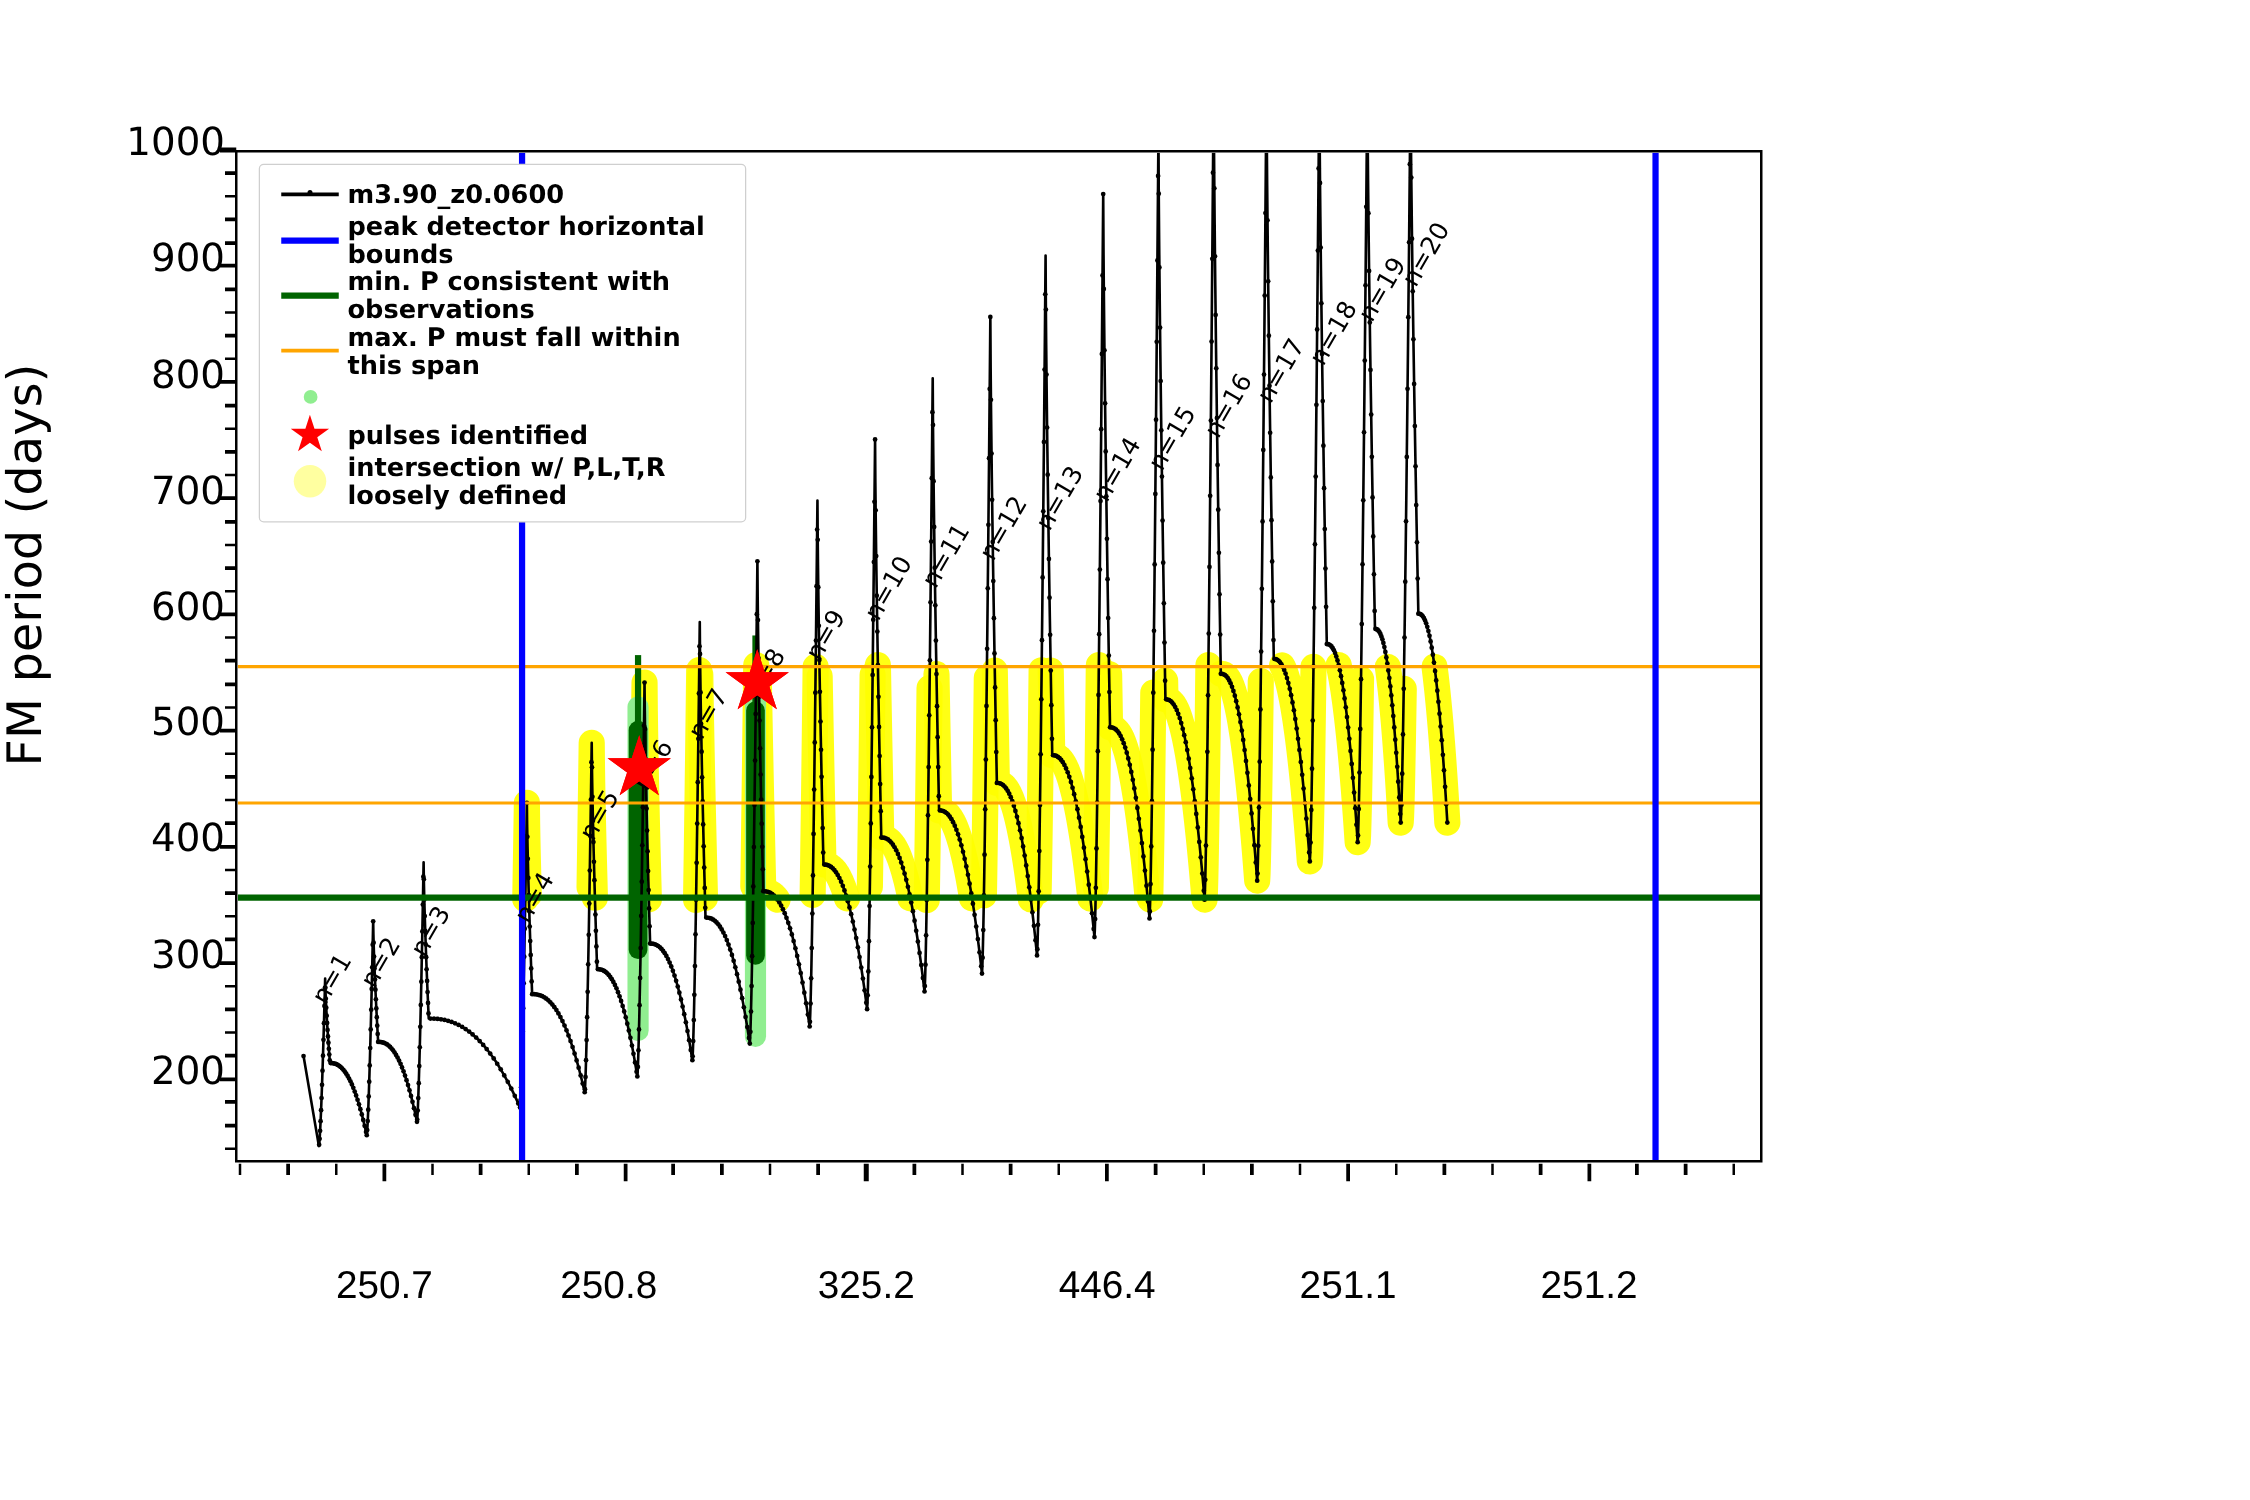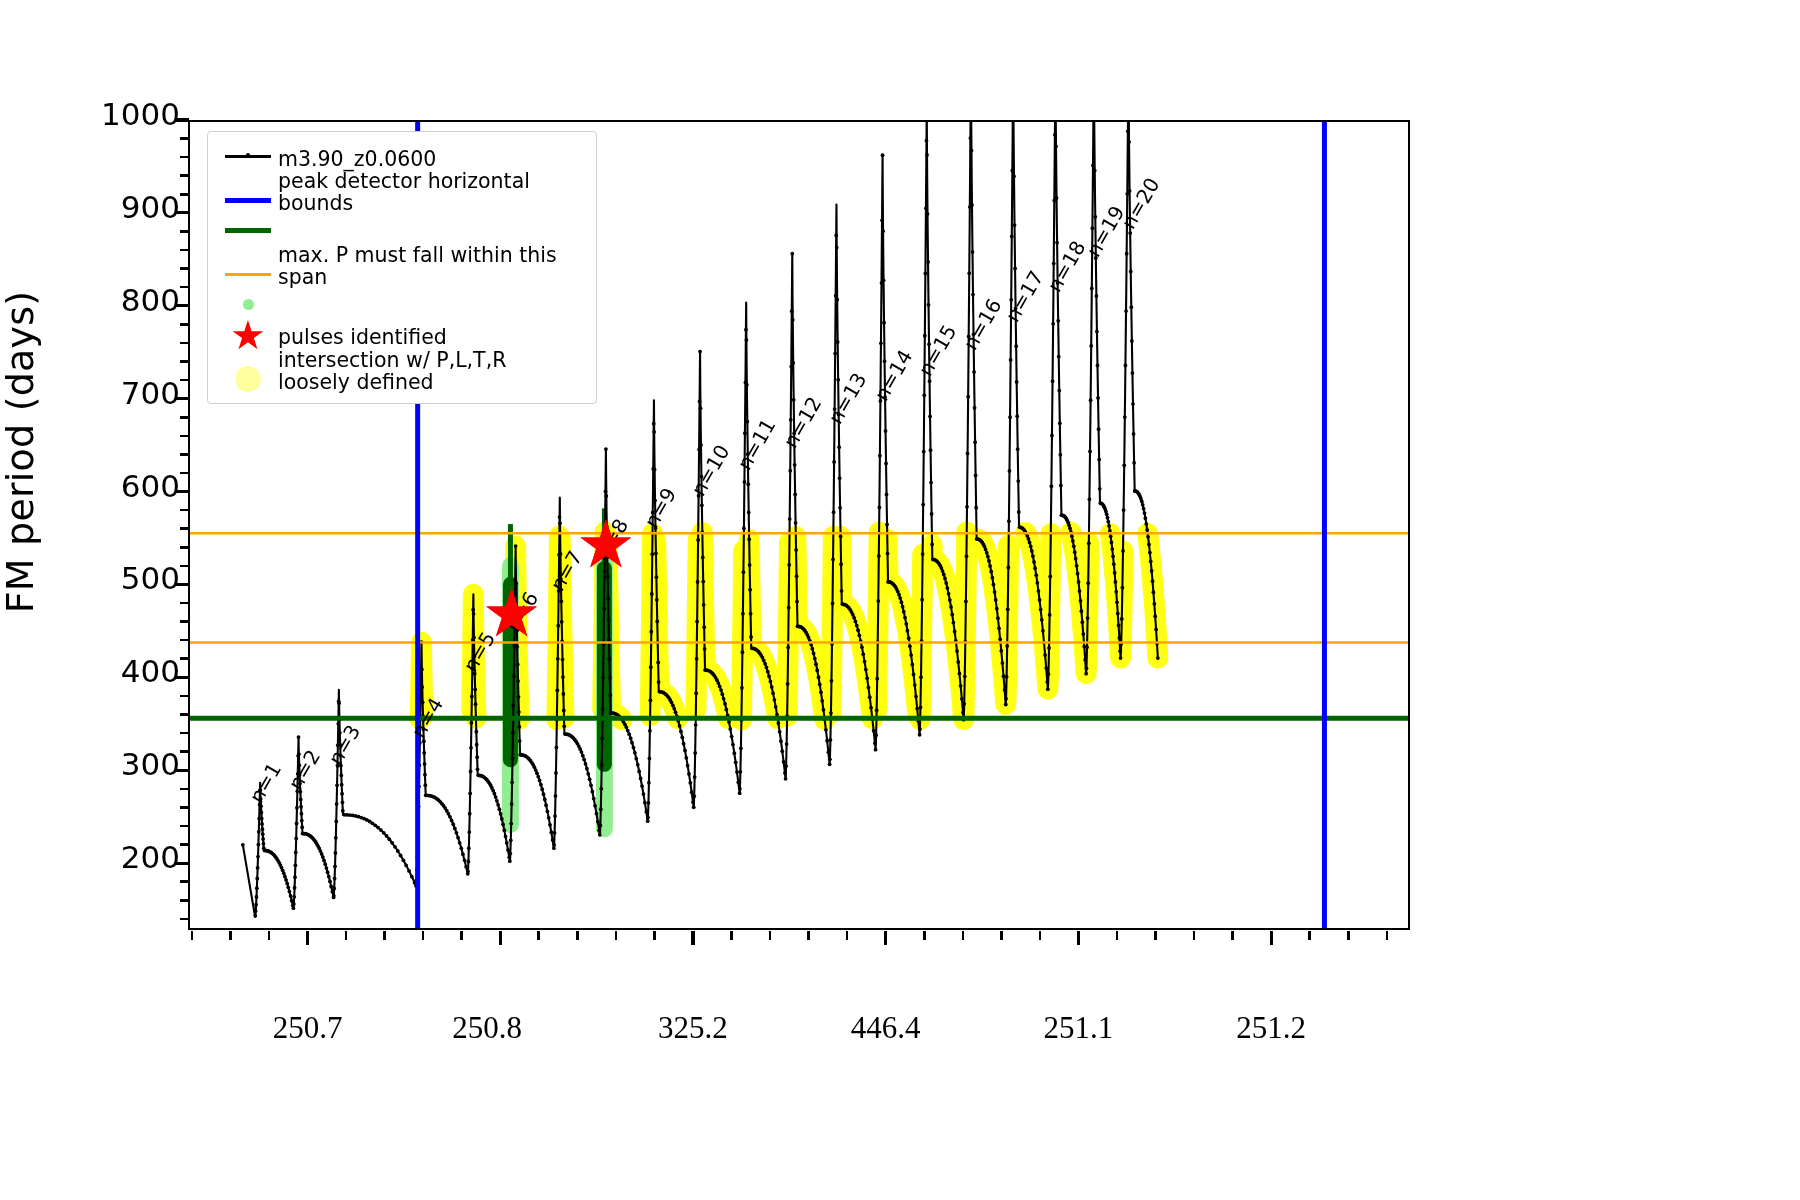--- a/index.html
+++ b/index.html
@@ -43,39 +43,39 @@
     width:200px; text-align:right;
     font-size:31px; color:#000; line-height:1;
     font-family:"DejaVu Sans",sans-serif;
   }
   .ytick-major{position:absolute; left:176px; width:13px; height:3.2px; background:#000;}
   .ytick-minor{position:absolute; left:180px; width:9px; height:2.6px; background:#000;}
   .xtick-label{
     position:absolute; top:1012px;
     width:220px; text-align:center;
     font-size:31px; color:#000; line-height:1;
-    font-family:Liberation Serif, serif;
+    font-family:Liberation Sans, sans-serif;
   }
   .xtick-major{position:absolute; top:931px; width:3.2px; height:14px; background:#000;}
   .xtick-minor{position:absolute; top:931px; width:2.6px; height:9px; background:#000;}
 
   
   #legend{
     position:absolute; left:207px; top:131px;
     width:390px;
     background:#fff;
     border:1px solid #cfcfcf;
     border-radius:4px;
     padding:8px 10px 10px 10px;
     box-sizing:border-box;
     font-size:20.5px;
     font-family:"DejaVu Sans",sans-serif;
     color:#000;
   }
-  .leg-row{display:flex;align-items:flex-end;min-height:30px;}
+  .leg-row{display:flex;align-items:center;min-height:30px;font-weight:bold;}
   .leg-key{width:60px;flex:0 0 60px;display:flex;align-items:center;justify-content:center;height:28px;}
   .leg-txt{flex:1;line-height:1.08;white-space:pre-line;}
   .leg-line{width:46px;height:3px;background:#000;position:relative;}
   .leg-line.blue{height:5px;background:#0000ff;}
   .leg-line.green{height:5px;background:#006400;}
   .leg-line.orange{height:2.5px;background:#ffa500;}
   .leg-line .dot{position:absolute;left:21px;top:-2px;width:4px;height:4px;border-radius:50%;background:#000;}
   .leg-dot-green{width:11px;height:11px;border-radius:50%;background:#90ee90;}
   .leg-dot-yellow{width:26px;height:26px;border-radius:50%;background:#ffffa0;}
   .leg-star{color:#ff0000;font-size:40px;line-height:24px;}
@@ -1314,20 +1314,21 @@
       <span class="leg-key">
         <span class="leg-line blue"></span>
       </span>
       <span class="leg-txt">peak detector horizontal bounds</span>
     </div>
 
     <div class="leg-row">
       <span class="leg-key">
         <span class="leg-line green"></span>
       </span>
+      <span class="leg-txt">min. P consistent with observations</span>
     </div>
 
     <div class="leg-row">
       <span class="leg-key">
         <span class="leg-line orange"></span>
       </span>
       <span class="leg-txt">max. P must fall within this span</span>
     </div>
 
     <div class="leg-row">

